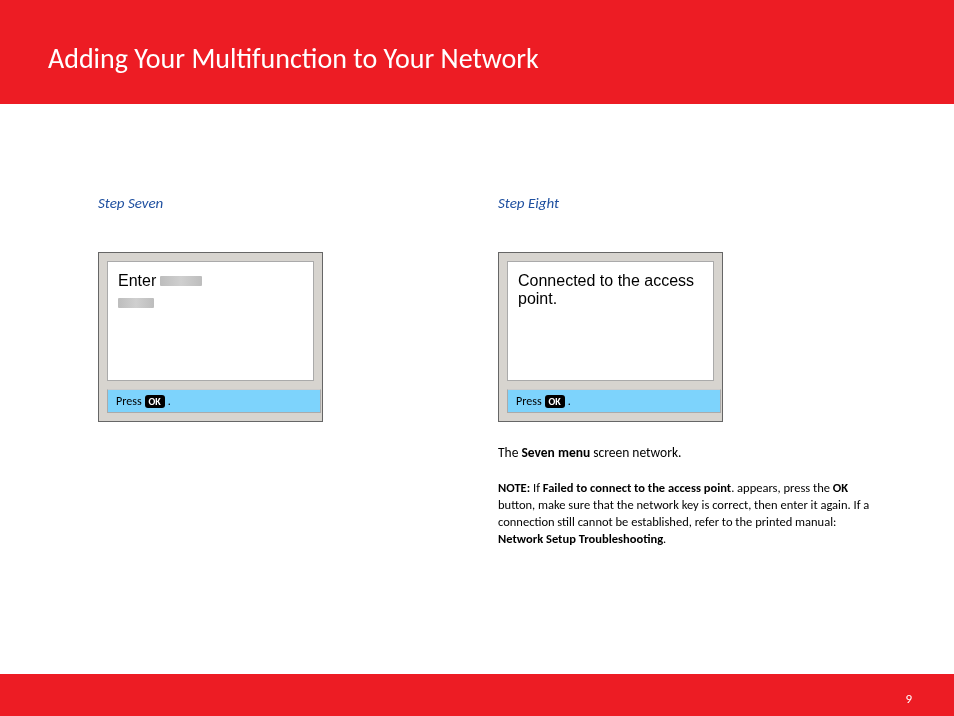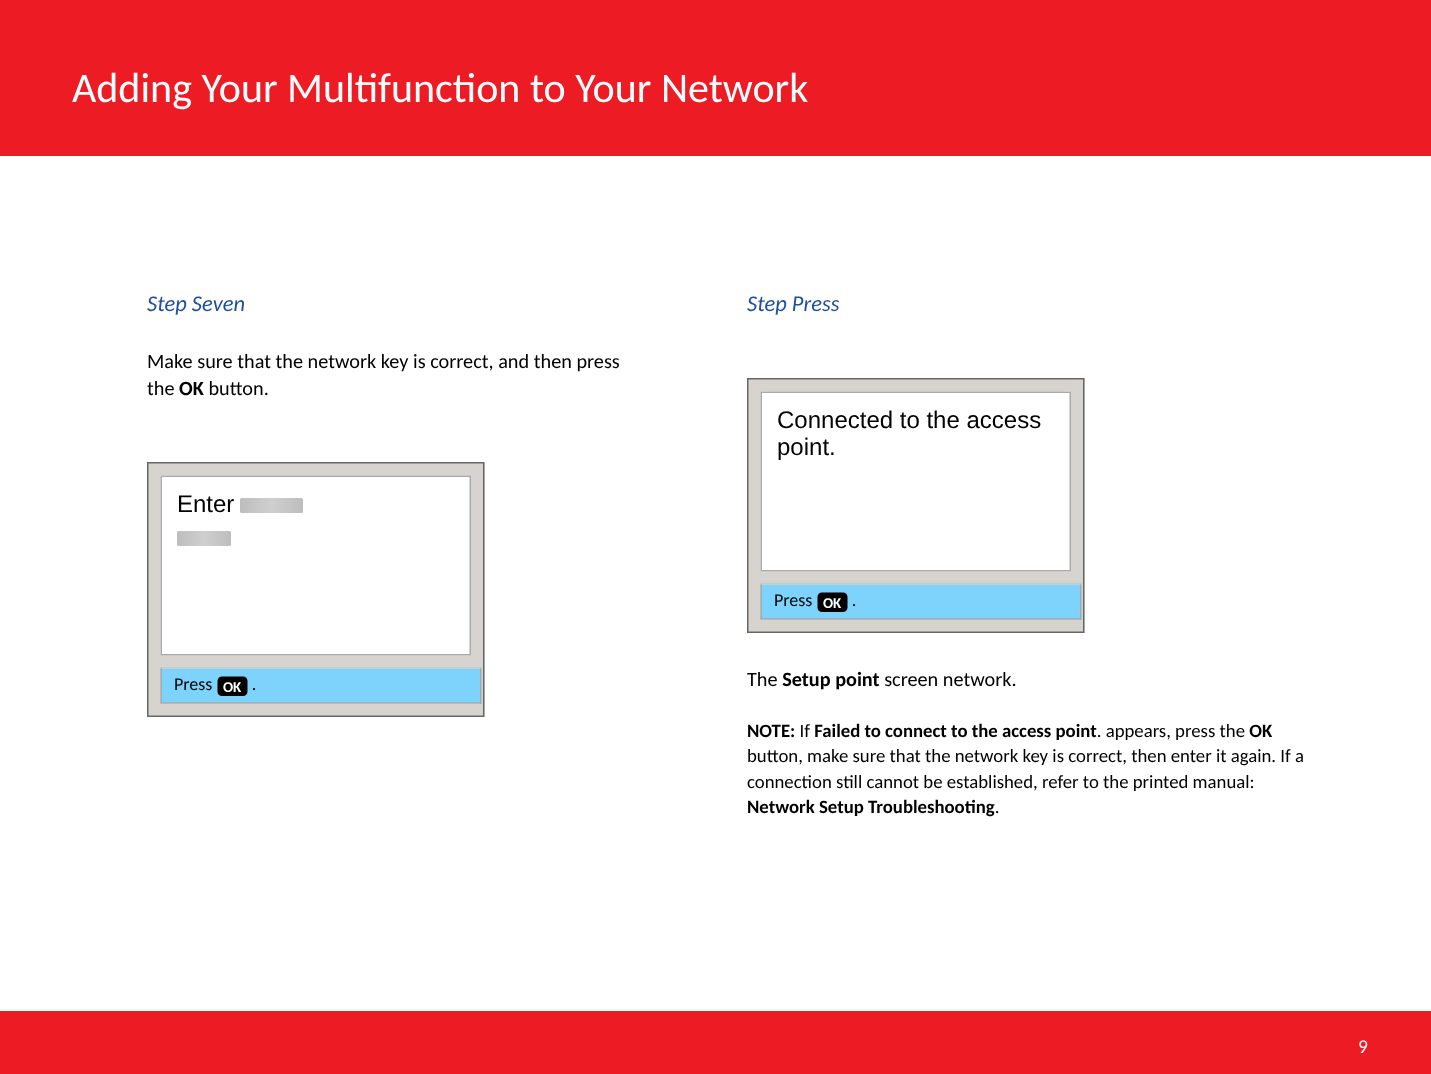--- a/index.html
+++ b/index.html
@@ -123,60 +123,57 @@
 <body>
 
 <div class="header-band">
   <div class="header-title">Adding Your Multifunction to Your Network</div>
 </div>
 
 <div class="content">
 
   <div class="column col-left">
     <div class="step-heading">Step Seven</div>
-    <p class="body-text">
-      <span>Make sure that the network key is correct, and then press the </span><span class="bold">OK</span><span> button.</span>
-    </p>
 
     <div class="device-screen">
       <div class="device-inner">
         <div class="line">
           <span>Enter</span>
           <span class="blur w1"></span>
         </div>
         <div class="line">
           <span class="blur w2"></span>
         </div>
       </div>
       <div class="device-footer">
         <span>Press</span>
         <span class="ok-chip">OK</span>
         <span>.</span>
       </div>
     </div>
   </div>
 
   <div class="column col-right">
-    <div class="step-heading">Step Press</div>
+    <div class="step-heading">Step Eight</div>
 
     <div class="device-screen">
       <div class="device-inner">
         <div class="line">
           <span>Connected to the access point.</span>
         </div>
       </div>
       <div class="device-footer">
         <span>Press</span>
         <span class="ok-chip">OK</span>
         <span>.</span>
       </div>
     </div>
 
     <p class="body-text after-screen">
-      <span>The </span><span class="bold">Setup point</span><span>  screen network.</span>
+      <span>The </span><span class="bold">Seven menu</span><span>  screen network.</span>
     </p>
 
     <p class="note-block">
       <span class="bold">NOTE:</span><span>  If  </span><span class="bold">Failed to connect to the access point</span><span>. appears, press the </span><span class="bold">OK</span><span> button, make sure that the network key is correct, then enter it again. If a connection still cannot be established, refer to the printed manual: </span><span class="bold">Network Setup Troubleshooting</span><span>.</span>
     </p>
   </div>
 
 </div>
 
 <div class="footer-band">

